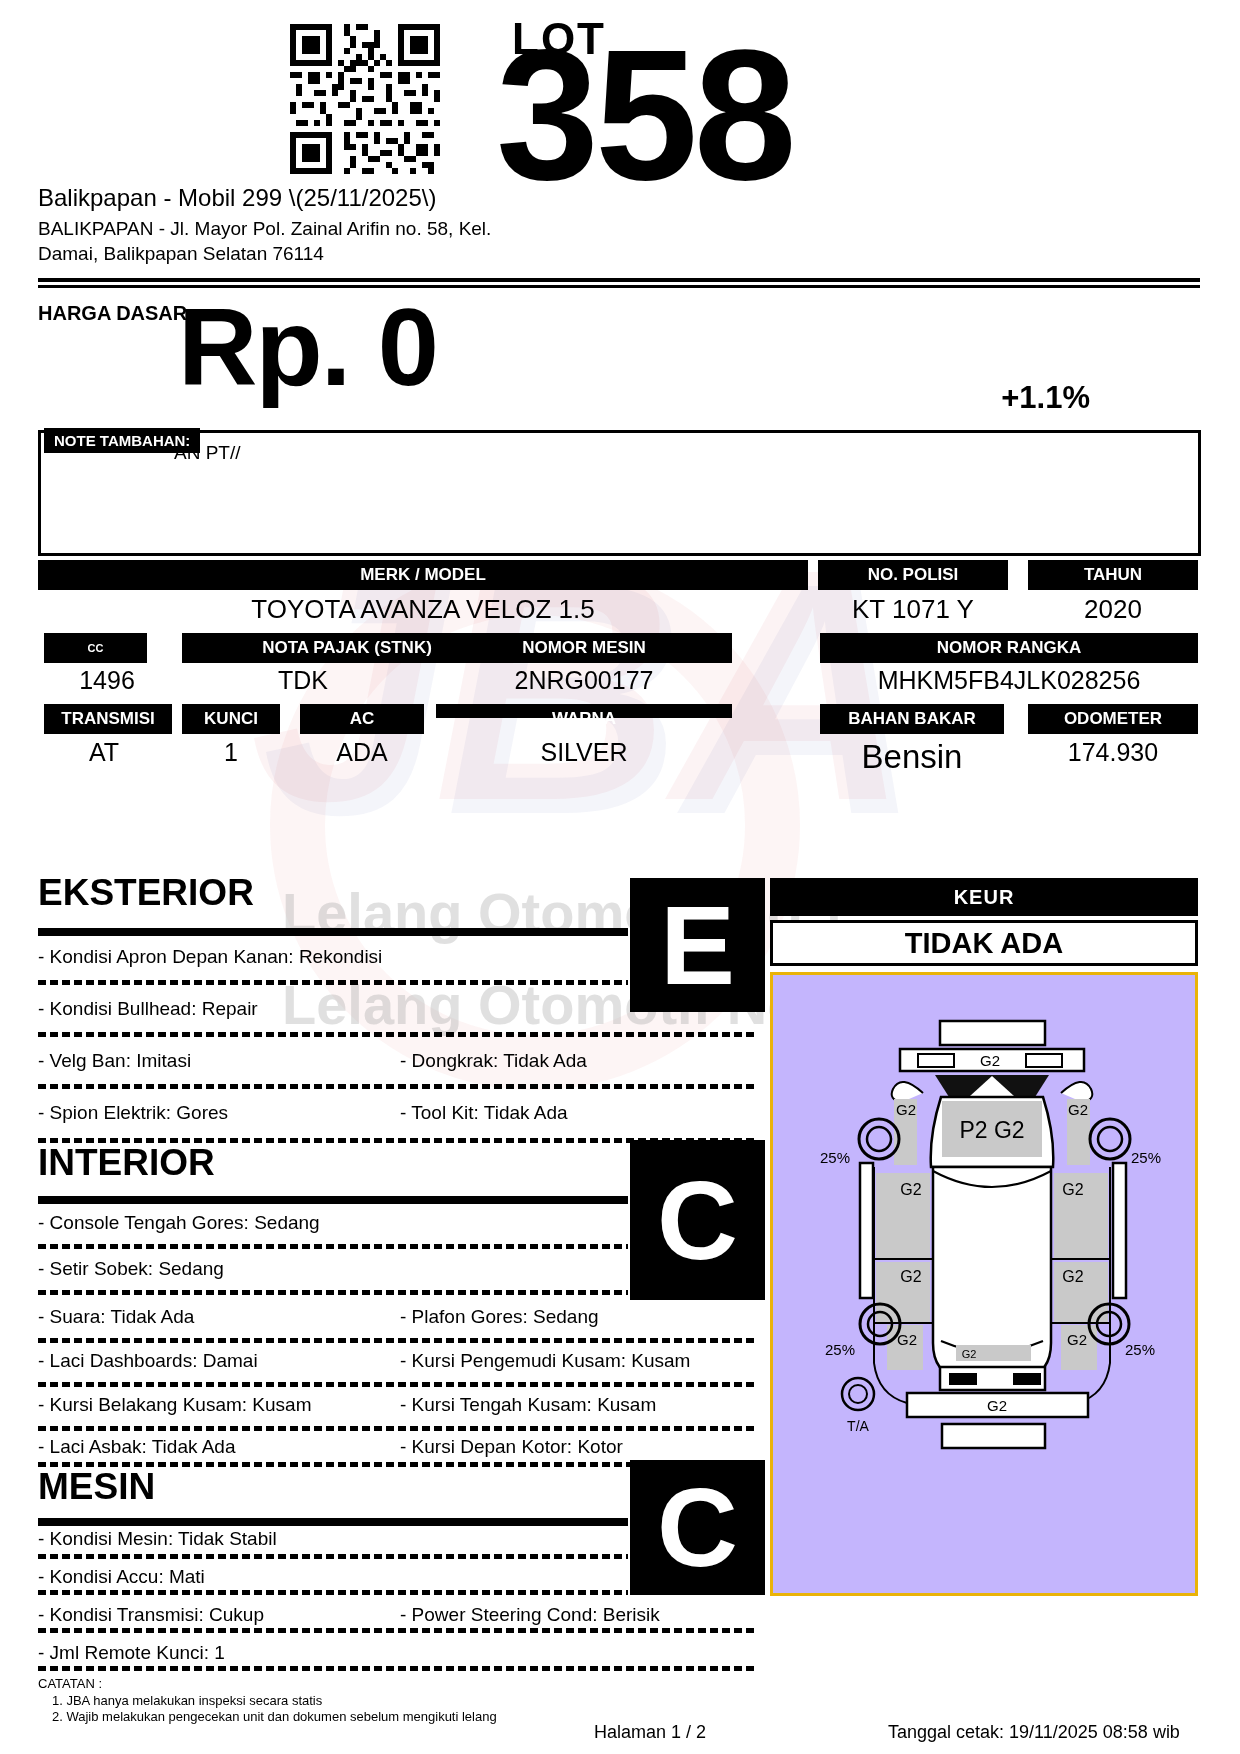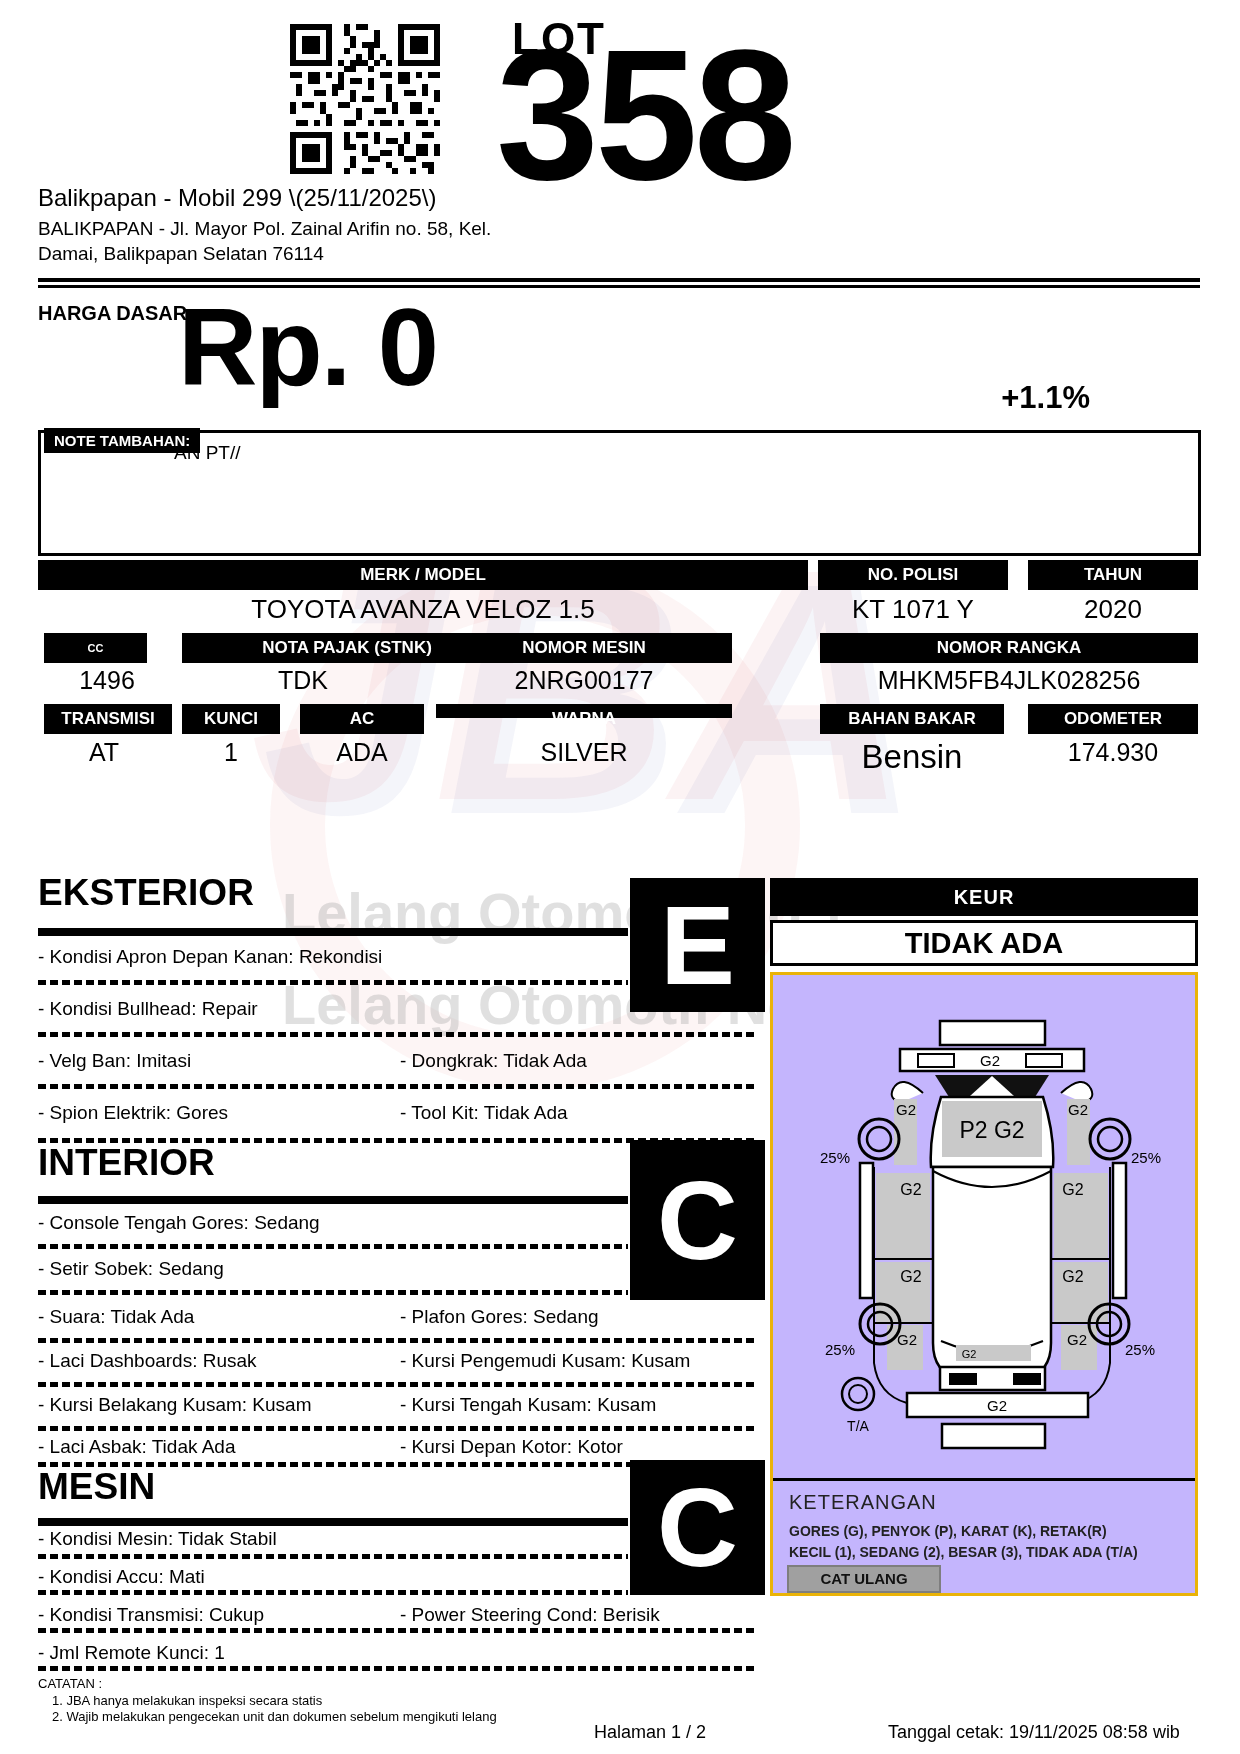--- a/index.html
+++ b/index.html
@@ -212,38 +212,32 @@
     <text x="224" y="436" font-size="15" text-anchor="middle" fill="#000">G2</text>
 
     <rect x="169" y="449" width="103" height="24" fill="#fff" stroke="#000" stroke-width="2.5"></rect>
 
     <g stroke="#000" fill="none">
       <circle cx="85" cy="419" r="16" stroke-width="2.5"></circle>
         <circle cx="85" cy="419" r="9" stroke-width="2"></circle>
     </g>
     <text x="85" y="456" font-size="14" text-anchor="middle" fill="#000">T/A</text>
   </svg>
-  <div class="ket-area">
-    <div class="abs" style="left:16px;top:10px;font-size:20px;letter-spacing:1px;color:#222;">KETERANGAN</div>
-    <div class="abs" style="left:16px;top:42px;font-size:14px;font-weight:bold;color:#222;">GORES (G), PENYOK (P), KARAT (K), RETAK(R)</div>
-    <div class="abs" style="left:16px;top:63px;font-size:14px;font-weight:bold;color:#222;">KECIL (1), SEDANG (2), BESAR (3), TIDAK ADA (T/A)</div>
-    <div class="abs badge" style="left:14px;top:84px;width:150px;height:24px;">CAT ULANG</div>
-  </div>
 </div>
 
 <div class="abs sec-title" style="left:38px;top:1142px;">INTERIOR</div>
 <div class="abs sec-rule" style="left:38px;top:1196px;width:590px;"></div>
 <div class="abs item" style="left:38px;top:1212px;">- Console Tengah Gores: Sedang</div>
 <div class="abs sep" style="left:38px;top:1244px;width:590px;"></div>
 <div class="abs item" style="left:38px;top:1258px;">- Setir Sobek: Sedang</div>
 <div class="abs sep" style="left:38px;top:1290px;width:590px;"></div>
 <div class="abs item" style="left:38px;top:1306px;">- Suara: Tidak Ada</div>
 <div class="abs item" style="left:400px;top:1306px;">- Plafon Gores: Sedang</div>
 <div class="abs sep" style="left:38px;top:1338px;width:720px;"></div>
-<div class="abs item" style="left:38px;top:1350px;">- Laci Dashboards: Rusak</div>
+<div class="abs item" style="left:38px;top:1350px;">- Laci Dashboards: Damai</div>
 <div class="abs item" style="left:400px;top:1350px;">- Kursi Pengemudi Kusam: Kusam</div>
 <div class="abs sep" style="left:38px;top:1382px;width:720px;"></div>
 <div class="abs item" style="left:38px;top:1394px;">- Kursi Belakang Kusam: Kusam</div>
 <div class="abs item" style="left:400px;top:1394px;">- Kursi Tengah Kusam: Kusam</div>
 <div class="abs sep" style="left:38px;top:1426px;width:720px;"></div>
 <div class="abs item" style="left:38px;top:1436px;">- Laci Asbak: Tidak Ada</div>
 <div class="abs item" style="left:400px;top:1436px;">- Kursi Depan Kotor: Kotor</div>
 <div class="abs sep" style="left:38px;top:1462px;width:720px;"></div>
 <div class="abs grade-box" style="left:630px;top:1140px;width:135px;height:160px;">C</div>
 

